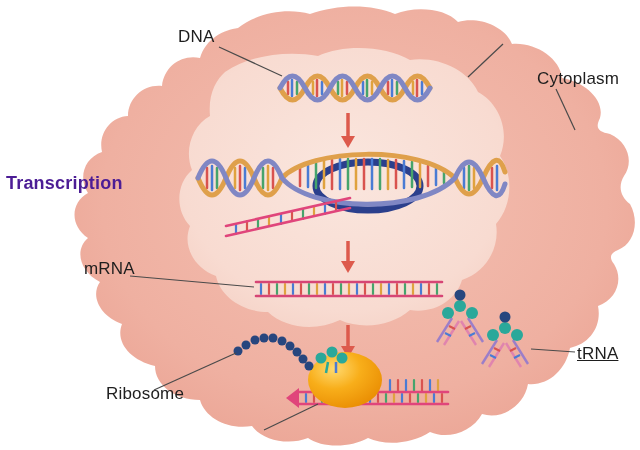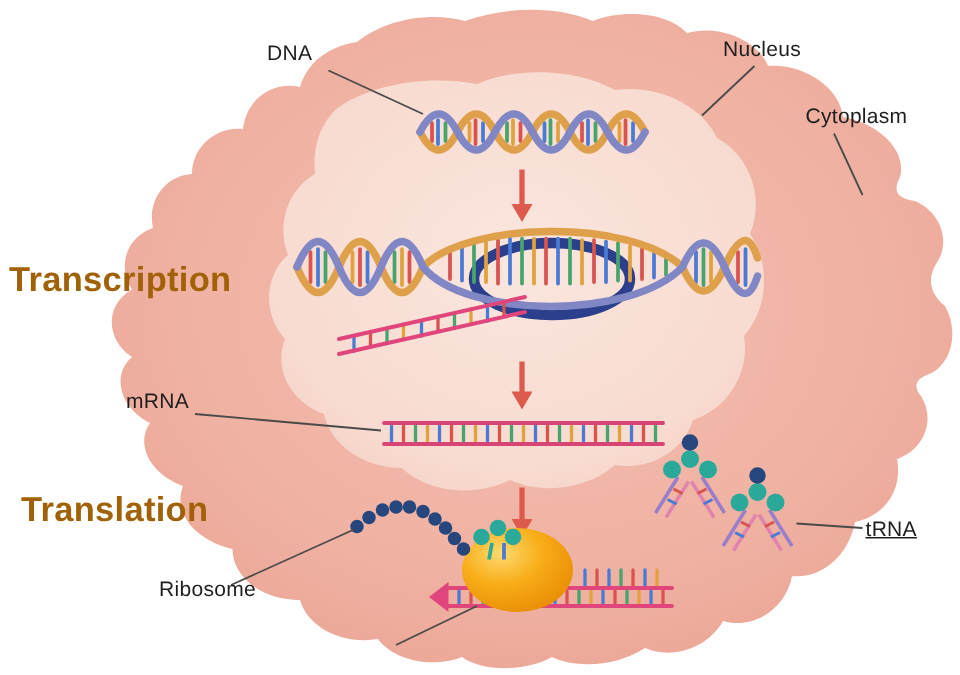--- a/index.html
+++ b/index.html
@@ -6,29 +6,29 @@
   .stage{
     position:relative;
     width:640px;height:450px;
     background:#ffffff;
     overflow:hidden;
     font-family:"Liberation Sans", sans-serif;
   }
   .stage svg{position:absolute;left:0;top:0;}
   .lbl{
     position:absolute;
-    font-size:14px;
+    font-size:17px;
     color:#1e1e1e;
     white-space:nowrap;
     letter-spacing:.2px;
   }
   .lbl.process{
-    color:#a16207;
+    color:#4c1d95;
     font-weight:bold;
-    font-size:23px;
+    font-size:18px;
   }
 </style>
 </head>
 <body>
 
 <div class="stage">
 
   <svg width="640" height="450" viewBox="0 0 640 450">
     <defs>
       <radialGradient id="cellGrad" cx="50%" cy="45%" r="75%">
@@ -295,20 +295,18 @@
       <line x1="503" y1="44" x2="468" y2="77"></line>
       <line x1="556" y1="89" x2="575" y2="130"></line>
       <line x1="130" y1="276" x2="254" y2="287"></line>
       <line x1="575" y1="352" x2="531" y2="349"></line>
       <line x1="154" y1="390" x2="236" y2="353"></line>
       <line x1="264" y1="430" x2="318" y2="404"></line>
     </g>
   </svg>
 
   <div class="lbl" style="left:178px;top:27px;">DNA</div>
-  <div class="lbl" style="left:482px;top:24px;">Nucleus</div>
   <div class="lbl" style="left:537px;top:69px;">Cytoplasm</div>
   <div class="lbl process" style="left:6px;top:173px;">Transcription</div>
   <div class="lbl" style="left:84px;top:259px;">mRNA</div>
-  <div class="lbl process" style="left:14px;top:326px;">Translation</div>
   <div class="lbl" style="left:577px;top:344px;text-decoration:underline;">tRNA</div>
   <div class="lbl" style="left:106px;top:384px;">Ribosome</div>
 </div>
 
 </body></html>

